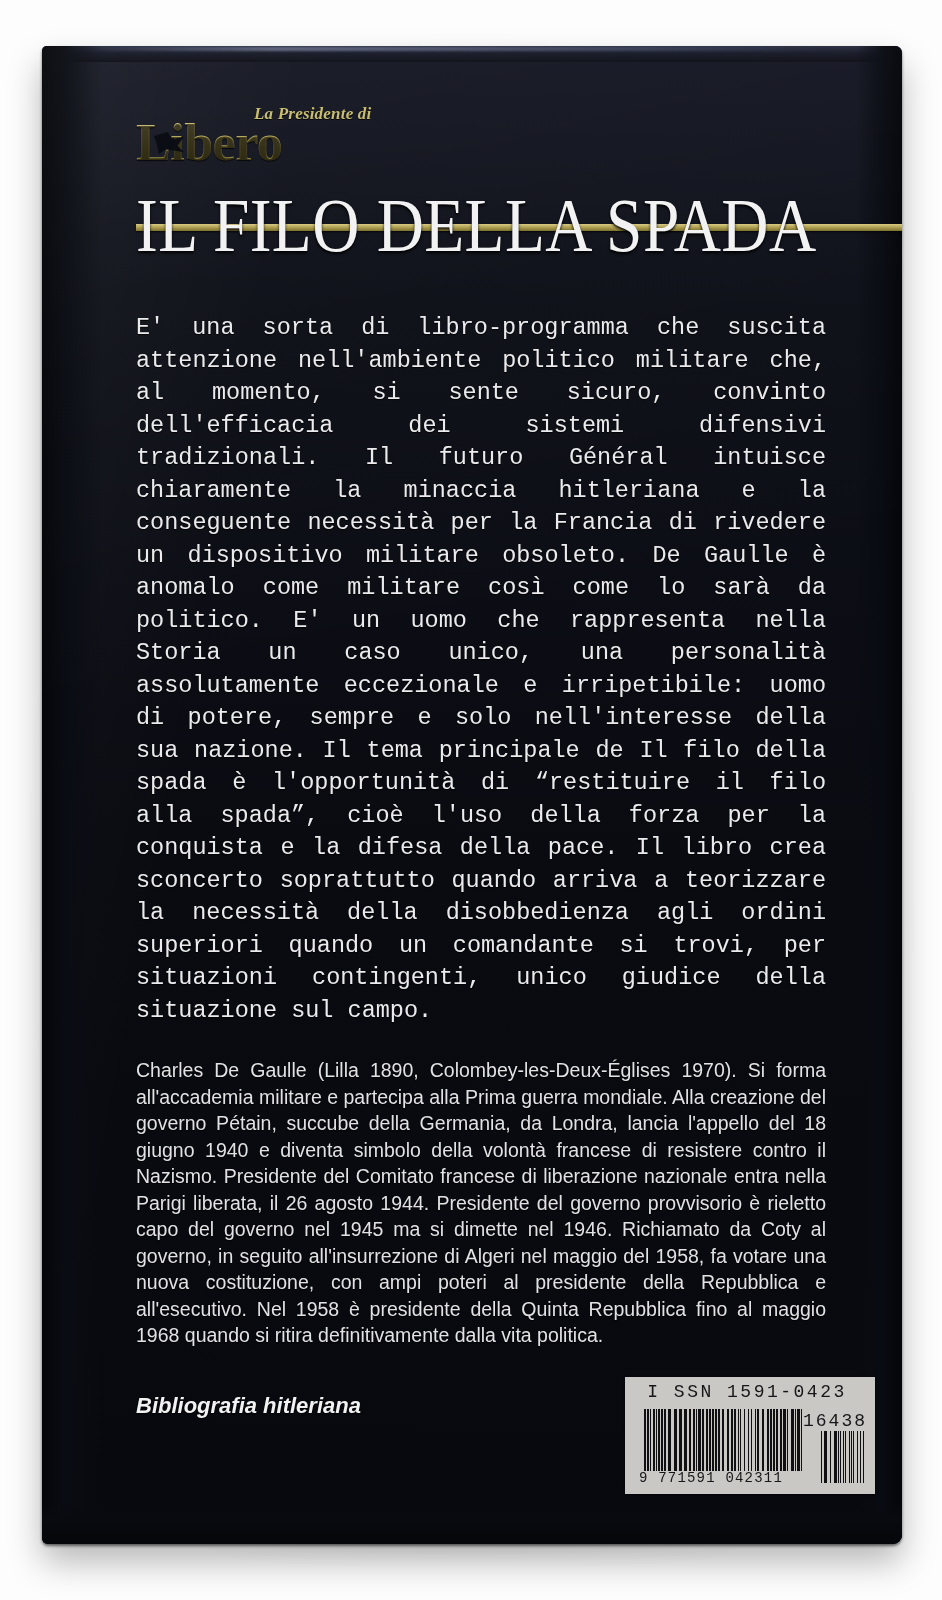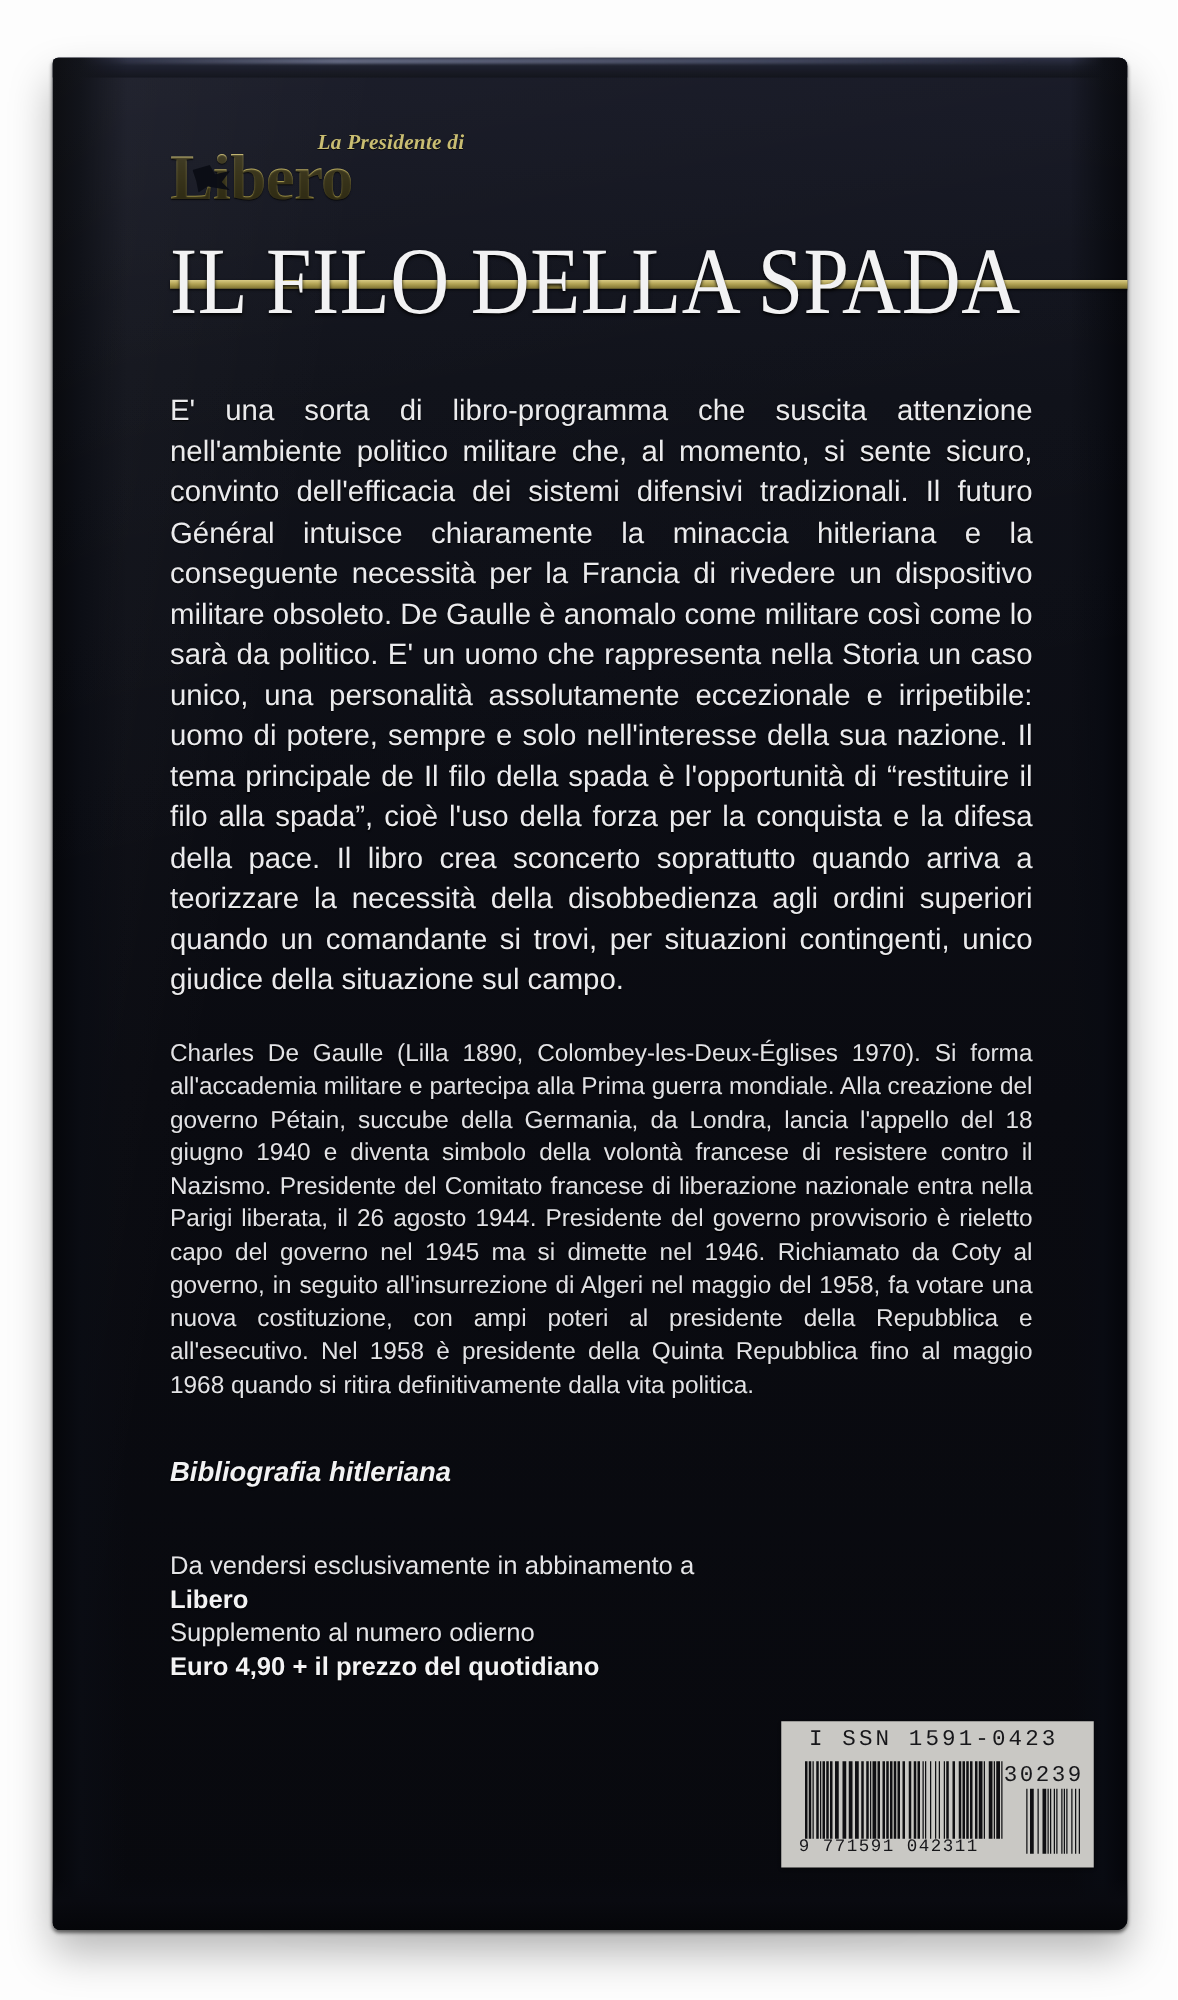--- a/index.html
+++ b/index.html
@@ -179,21 +179,21 @@
     transform: scaleX(0.86);
     transform-origin: left center;
     white-space: nowrap;
     text-shadow: 0 2px 3px rgba(0,0,0,0.95);
   }
 
   
   #blurb {
     margin-top: 48px;
     width: 690px;
-    font-family: Liberation Sans, sans-serif;
+    font-family: Liberation Mono, monospace;
     font-size: 23.5px;
     line-height: 32.5px;
     color: #ebebed;
     text-align: justify;
     text-shadow: 0 1px 1px rgba(0,0,0,0.85);
   }
 
   
   .section { margin-top: 30px; width: 690px; }
   .section-head {
@@ -329,32 +329,26 @@
       <div id="blurb">E' una sorta di libro-programma che suscita attenzione nell'ambiente politico militare che, al momento, si sente sicuro, convinto dell'efficacia dei sistemi difensivi tradizionali. Il futuro Général intuisce chiaramente la minaccia hitleriana e la conseguente necessità per la Francia di rivedere un dispositivo militare obsoleto. De Gaulle è anomalo come militare così come lo sarà da politico. E' un uomo che rappresenta nella Storia un caso unico, una personalità assolutamente eccezionale e irripetibile: uomo di potere, sempre e solo nell'interesse della sua nazione. Il tema principale de Il filo della spada è l'opportunità di “restituire il filo alla spada”, cioè l'uso della forza per la conquista e la difesa della pace. Il libro crea sconcerto soprattutto quando arriva a teorizzare la necessità della disobbedienza agli ordini superiori quando un comandante si trovi, per situazioni contingenti, unico giudice della situazione sul campo.</div>
 
       <div class="section" id="la-vita">
         <div class="section-body">Charles De Gaulle (Lilla 1890, Colombey-les-Deux-Églises 1970). Si forma all'accademia militare e partecipa alla Prima guerra mondiale. Alla creazione del governo Pétain, succube della Germania, da Londra, lancia l'appello del 18 giugno 1940 e diventa simbolo della volontà francese di resistere contro il Nazismo. Presidente del Comitato francese di liberazione nazionale entra nella Parigi liberata, il 26 agosto 1944. Presidente del governo provvisorio è rieletto capo del governo nel 1945 ma si dimette nel 1946. Richiamato da Coty al governo, in seguito all'insurrezione di Algeri nel maggio del 1958, fa votare una nuova costituzione, con ampi poteri al presidente della Repubblica e all'esecutivo. Nel 1958 è presidente della Quinta Repubblica fino al maggio 1968 quando si ritira definitivamente dalla vita politica.</div>
       </div>
 
       <div class="section" id="bibliografia">
         <div class="section-head">Bibliografia hitleriana</div>
       </div>
 
-      <div id="footer">
-        <div>Da vendersi esclusivamente in abbinamento a</div>
-        <div class="strong">Libero</div>
-        <div>Supplemento al numero odierno</div>
-        <div class="strong">Euro 4,90 + il prezzo del quotidiano</div>
-      </div>
 
     </div>
 
     <div id="barcode-box">
       <div id="issn-line">I SSN  1591-0423</div>
-      <div id="addon-num">30239</div>
+      <div id="addon-num">16438</div>
       <div id="bars-main" class="bars">
           <i style="width:2px"></i>
           <i style="width:1px;background:transparent"></i>
           <i style="width:2px"></i>
           <i style="width:1px;background:transparent"></i>
           <i style="width:1px"></i>
           <i style="width:2px;background:transparent"></i>
           <i style="width:2px"></i>
           <i style="width:1px;background:transparent"></i>
           <i style="width:1px"></i>

